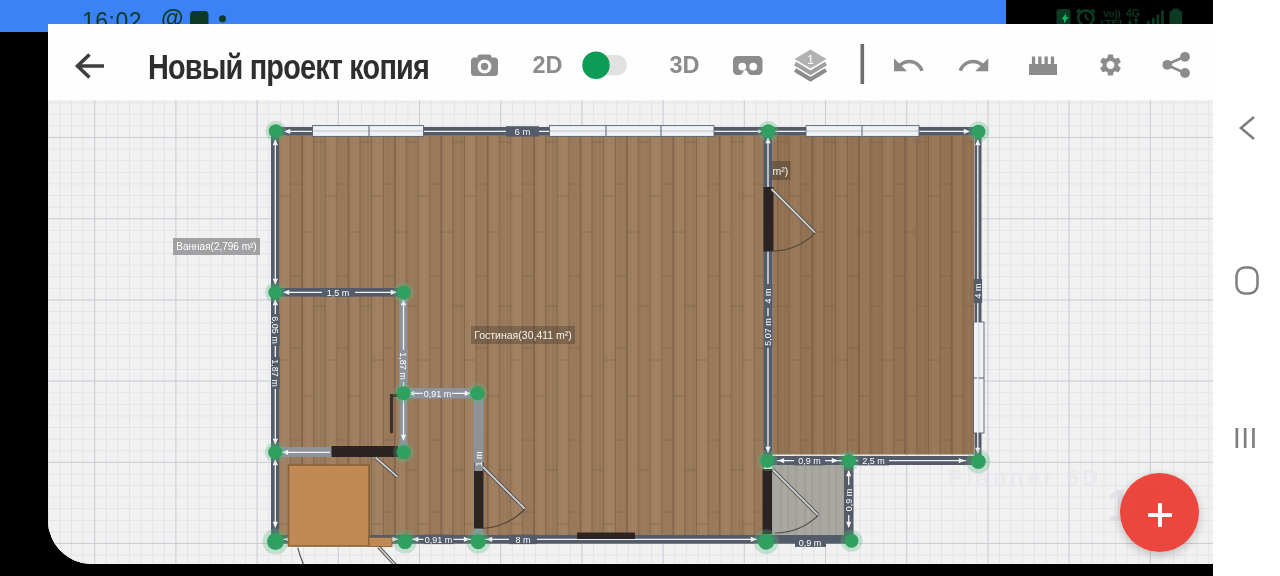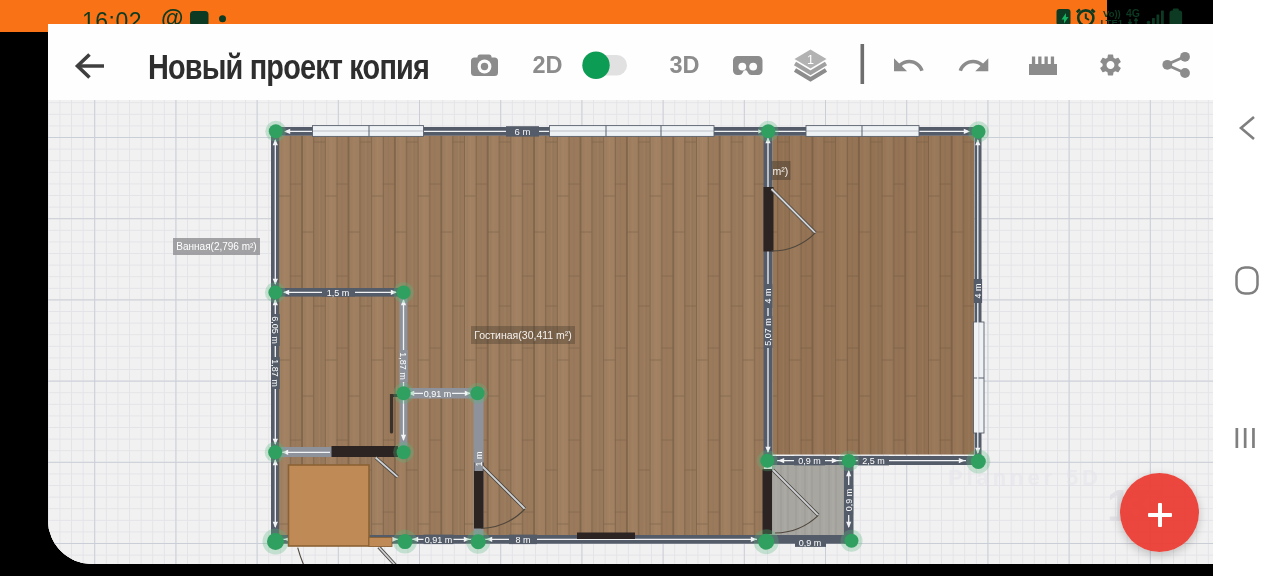--- a/index.html
+++ b/index.html
@@ -1,17 +1,17 @@
 <!DOCTYPE html>
 <html><head>
 <meta charset="utf-8">
 <style>
 html,body{margin:0;padding:0;width:1280px;height:576px;overflow:hidden;background:#000;}
 *{box-sizing:border-box;font-family:"Liberation Sans",sans-serif;}
-#statusbar{position:absolute;left:0;top:0;width:1107px;height:32px;background:#f97316;}
+#statusbar{position:absolute;left:0;top:0;width:1006px;height:32px;background:#3b82f6;}
 #rightcol{position:absolute;left:1213px;top:0;width:67px;height:576px;background:#ffffff;}
 #appwrap{position:absolute;left:48px;top:24px;width:1165px;height:540px;background:#fff;border-bottom-left-radius:44px;overflow:hidden;}
 #toolbar{position:absolute;left:0;top:0;width:1165px;height:76px;background:#fefefe;}
 #canvas{position:absolute;left:0;top:76px;width:1165px;height:468px;background:#f1f1f2;}
 #title{position:absolute;left:100px;top:24px;font-size:35px;line-height:38px;font-weight:bold;letter-spacing:-1px;color:#2e2e2e;white-space:nowrap;transform-origin:0 0;transform:scaleX(0.825);}
 #clock{position:absolute;left:82px;top:8px;font-size:23px;color:#0d3a23;letter-spacing:0.5px;}
 #fab{position:absolute;left:1072px;top:449px;width:79px;height:79px;border-radius:50%;background:rgba(235,61,52,0.95);box-shadow:0 3px 10px rgba(0,0,0,0.22);}
 #fab .h{position:absolute;left:28px;top:39.7px;width:24px;height:4.8px;background:#fff;border-radius:1px;}
 #fab .v{position:absolute;left:37.6px;top:30.1px;width:4.8px;height:24px;background:#fff;border-radius:1px;}
 

